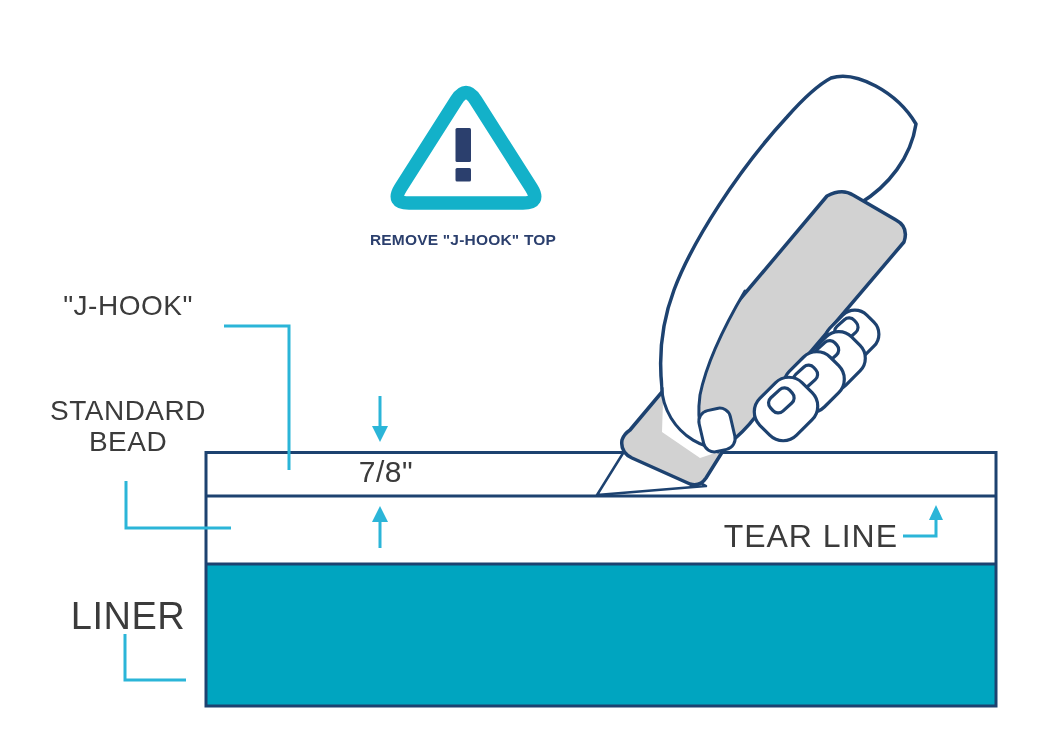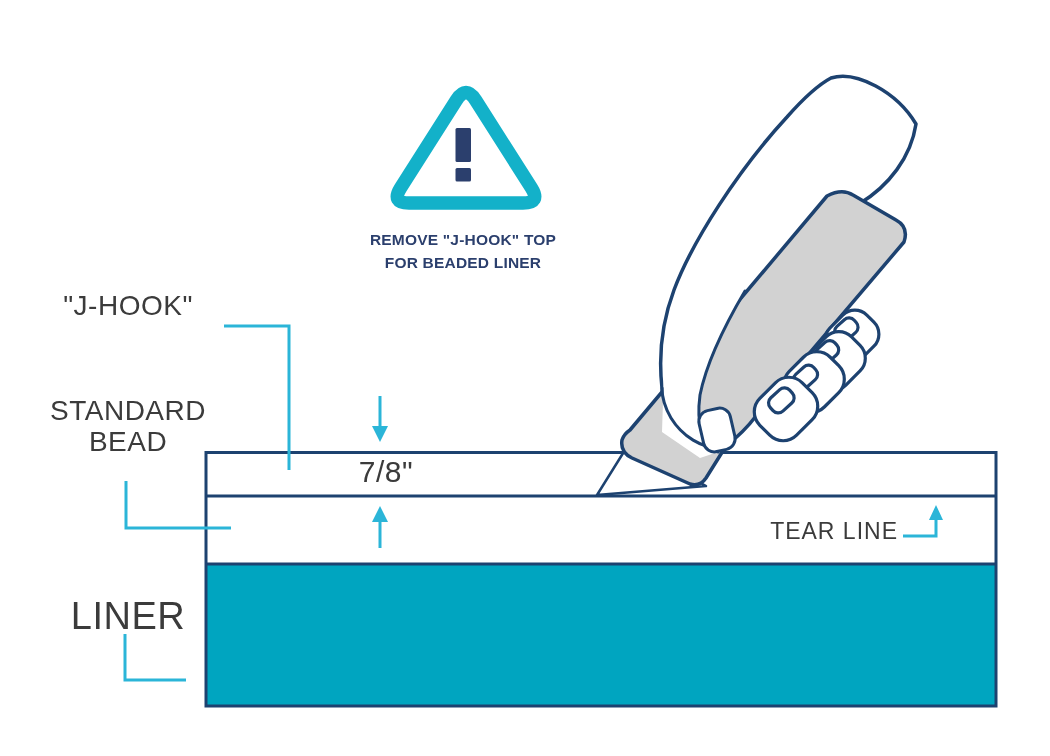--- a/index.html
+++ b/index.html
@@ -17,21 +17,21 @@
     font-weight:400;
     letter-spacing:0.5px;
     line-height:1.1;
     text-align:center;
     white-space:nowrap;
   }
   .lbl-jhook{left:30px;top:291px;width:196px;font-size:28px;}
   .lbl-bead{left:30px;top:396px;width:196px;font-size:28px;}
   .lbl-liner{left:30px;top:596px;width:196px;font-size:38px;}
   .lbl-measure{left:336px;top:455px;width:100px;font-size:30px;letter-spacing:0.5px;}
-  .lbl-tearline{left:700px;top:519px;width:198px;font-size:23px;text-align:right;letter-spacing:1px;}
+  .lbl-tearline{left:700px;top:519px;width:198px;font-size:32px;text-align:right;letter-spacing:1px;}
   .warning-text{
     position:absolute;left:338px;top:229px;width:250px;
     text-align:center;
     color:#2b3f6d;
     font-size:15.5px;
     font-weight:700;
     letter-spacing:0.2px;
     line-height:1.47;
   }
 </style>
@@ -121,21 +121,20 @@
         <g>
           <rect x="760" y="379" width="52" height="60" rx="19" transform="rotate(45 786 409)"></rect>
           <rect x="768" y="391.5" width="26" height="18" rx="7" transform="rotate(-42 781 400)"></rect>
         </g>
       </g>
     </g>
   </svg>
 
   <div class="warning-text">
     <div>REMOVE "J-HOOK" TOP</div>
-    <div>FOR BEADED LINER</div>
   </div>
 
   <div class="lbl lbl-jhook">
     <div>"J-HOOK"</div>
   </div>
 
   <div class="lbl lbl-bead">
     <div>STANDARD</div>
     <div>BEAD</div>
   </div>

